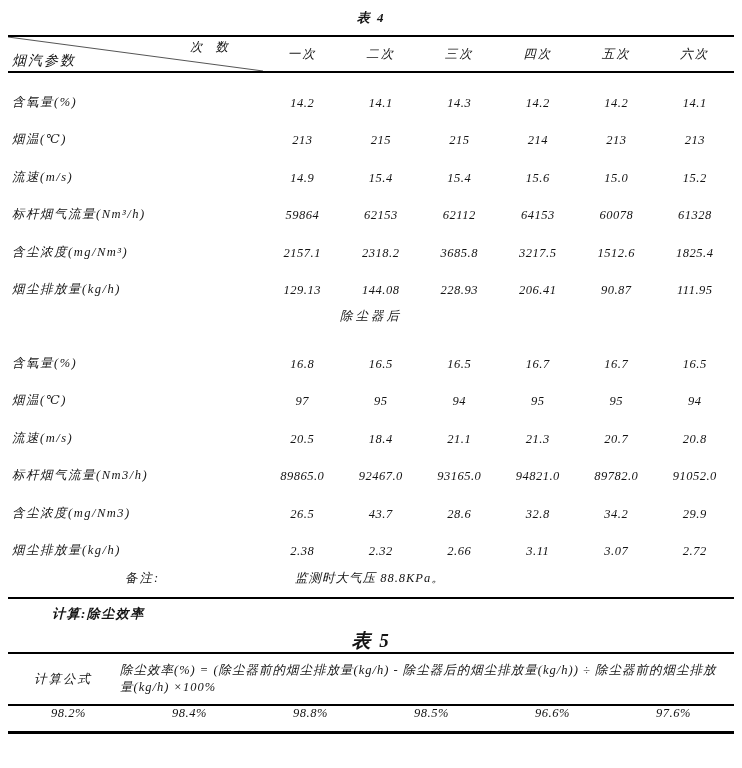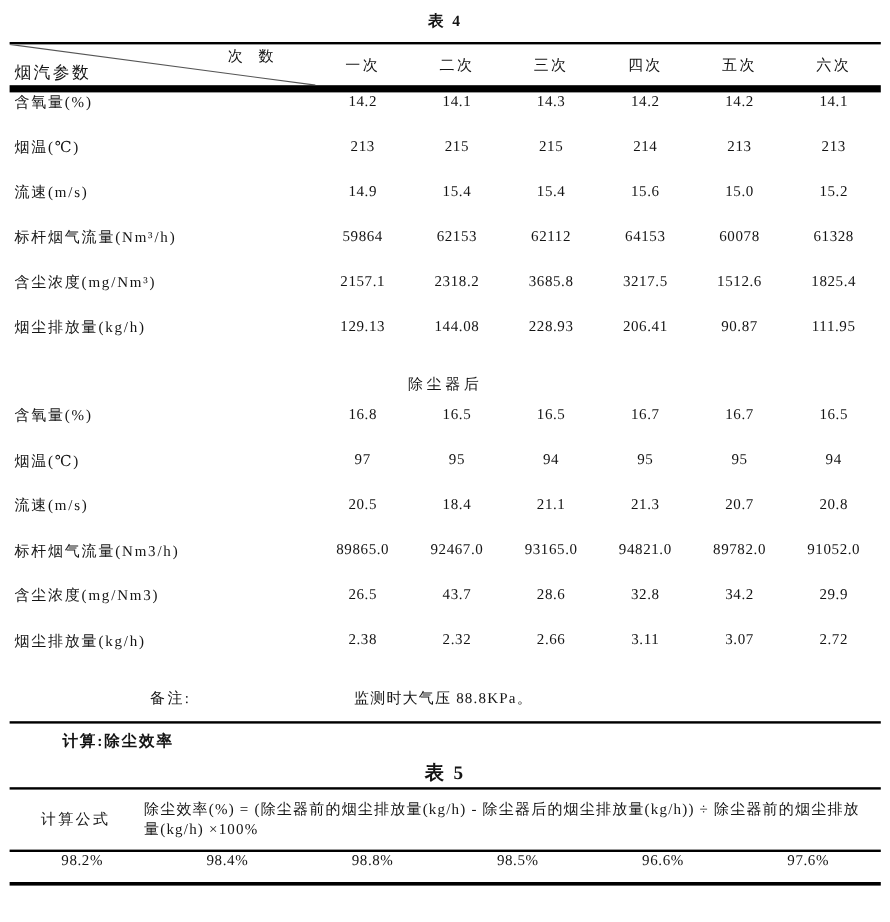--- a/index.html
+++ b/index.html
@@ -8,20 +8,21 @@
     background: #ffffff;
     font-family: "Liberation Serif", "DejaVu Serif", serif;
     color: #141414;
   }
   .page {
     position: relative;
     width: 742px;
     height: 768px;
     background: #ffffff;
     overflow: hidden;
+    font-style: italic;
   }
   .doc-title {
     height: 35px;
     display: flex;
     align-items: center;
     justify-content: center;
     font-size: 13px;
     font-weight: bold;
     letter-spacing: 2px;
   }
@@ -35,21 +36,21 @@
     border-bottom: 2px solid #000;
     display: flex;
     align-items: center;
     justify-content: center;
     font-size: 12.5px;
     letter-spacing: 3px;
   }
   .header-row {
     display: flex;
     height: 34px;
-    border-bottom: 6px solid #000000;
+    border-bottom: 2px solid #000000;
   }
   .corner-cell {
     position: relative;
     width: 255px;
     box-sizing: border-box;
   }
   .corner-cell svg.diag {
     position: absolute;
     left: 0; top: 0;
     width: 100%; height: 100%;
@@ -72,21 +73,21 @@
     flex: 1;
     display: flex;
     align-items: center;
     justify-content: center;
     font-size: 12.5px;
     letter-spacing: 2px;
   }
   .data-row {
     display: flex;
     height: 37.5px;
-    align-items: flex-start;
+    align-items: flex-end;
   }
   .row-label {
     width: 255px;
     box-sizing: border-box;
     padding-left: 4px;
     font-size: 12.5px;
     letter-spacing: 1.5px;
     white-space: nowrap;
   }
   .cell {
@@ -127,21 +128,21 @@
     font-size: 13px;
     font-weight: bold;
     letter-spacing: 1.5px;
     margin-left: 20px;
   }
   .table5-title {
     height: 23px;
     display: flex;
     align-items: center;
     justify-content: center;
-    font-size: 16px;
+    font-size: 19px;
     font-weight: bold;
     letter-spacing: 2px;
   }
   .table5 {
     margin: 0 8px;
     border-top: 2.5px solid #000;
     border-bottom: 3px solid #000;
   }
   .formula-row {
     display: flex;

